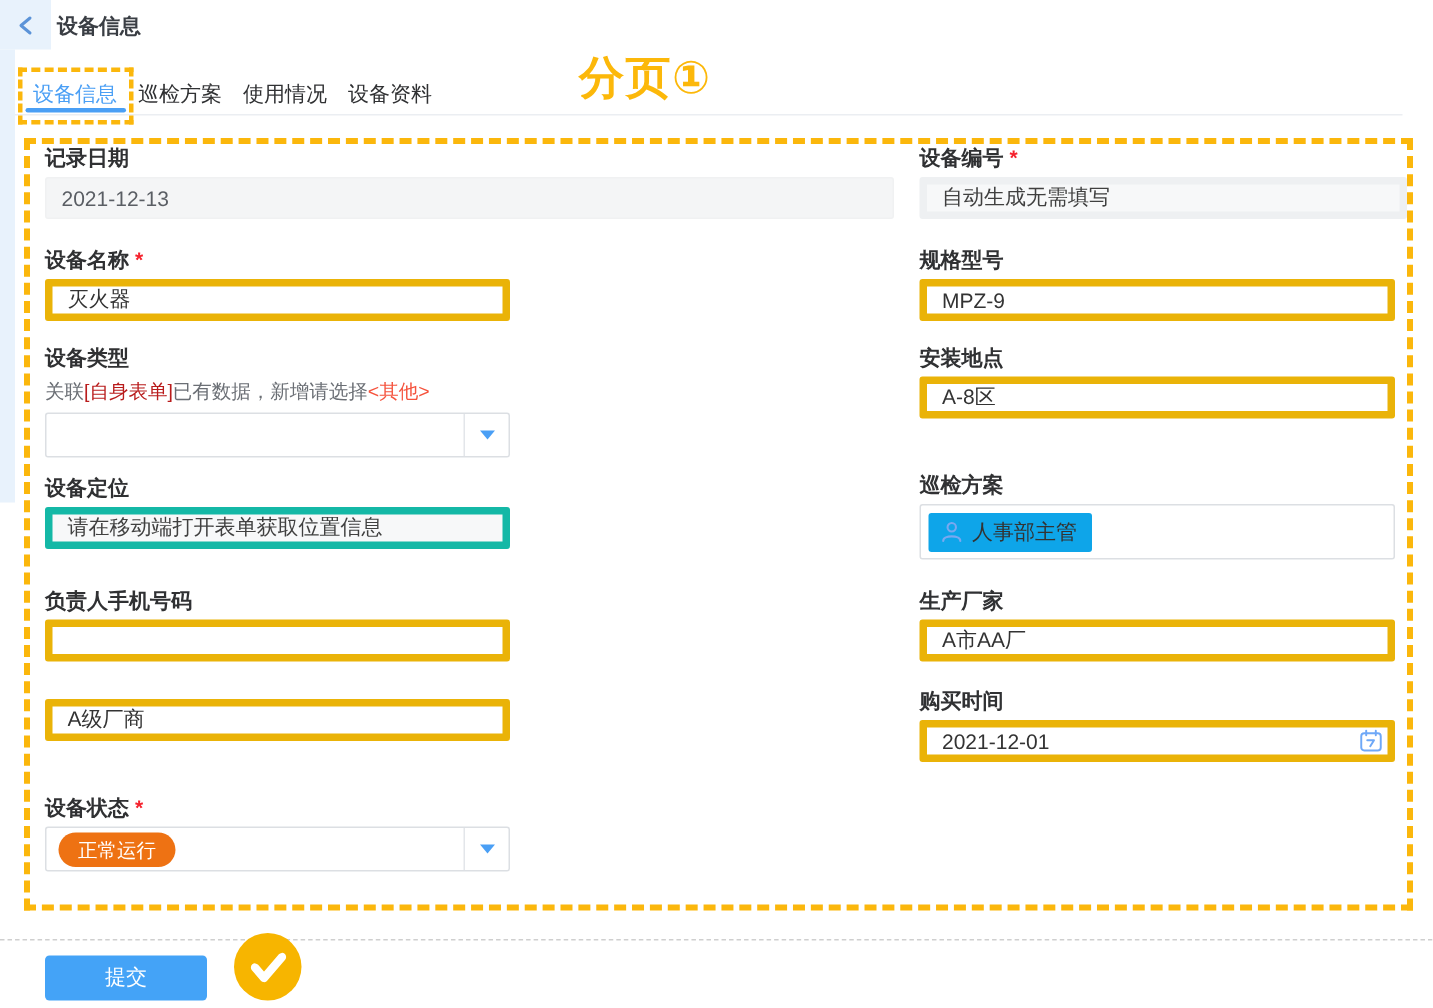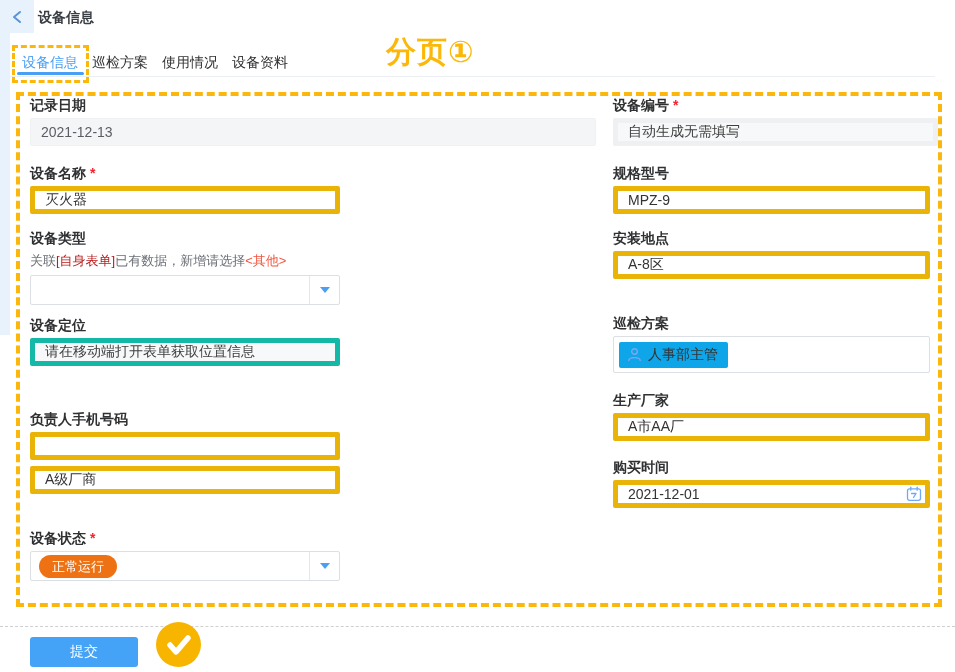--- a/index.html
+++ b/index.html
@@ -187,21 +187,21 @@
   </div>
 </div>
 
 <div class="group" style="left:30px; top:318px;">
   <div class="label"><span>设备定位</span></div>
   <div class="field disabled-ph" style="width:310px;">
     <span>请在移动端打开表单获取位置信息</span>
   </div>
 </div>
 
-<div class="group" style="left:30px; top:412px;">
+<div class="group" style="left:30px; top:393px;">
   <div class="label"><span>负责人手机号码</span></div>
   <input class="input" style="width: 310px;" value="">
 </div>
 
 <div class="group" style="left:30px; top:460px;">
   <input class="input" style="width: 310px;" value="A级厂商">
 </div>
 
 <div class="group" style="left:30px; top:531px;">
   <div class="label">

